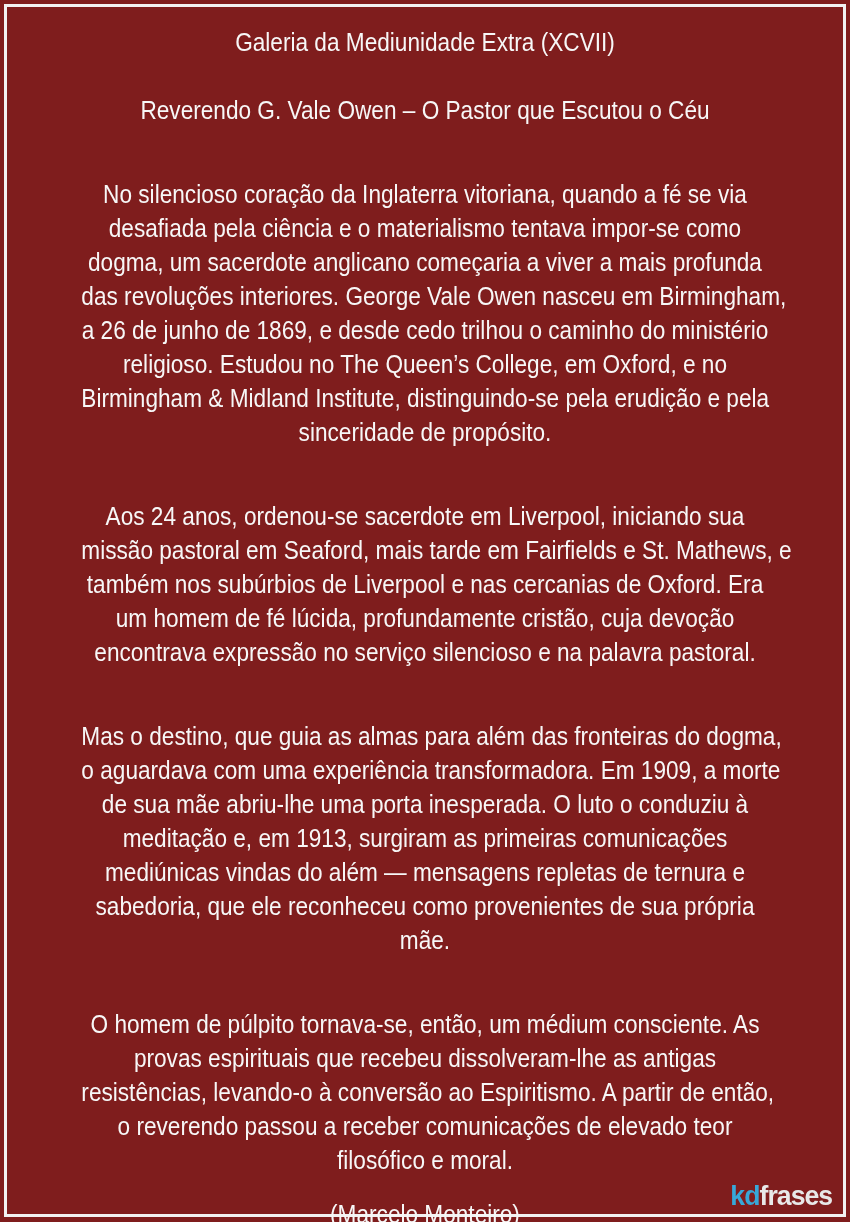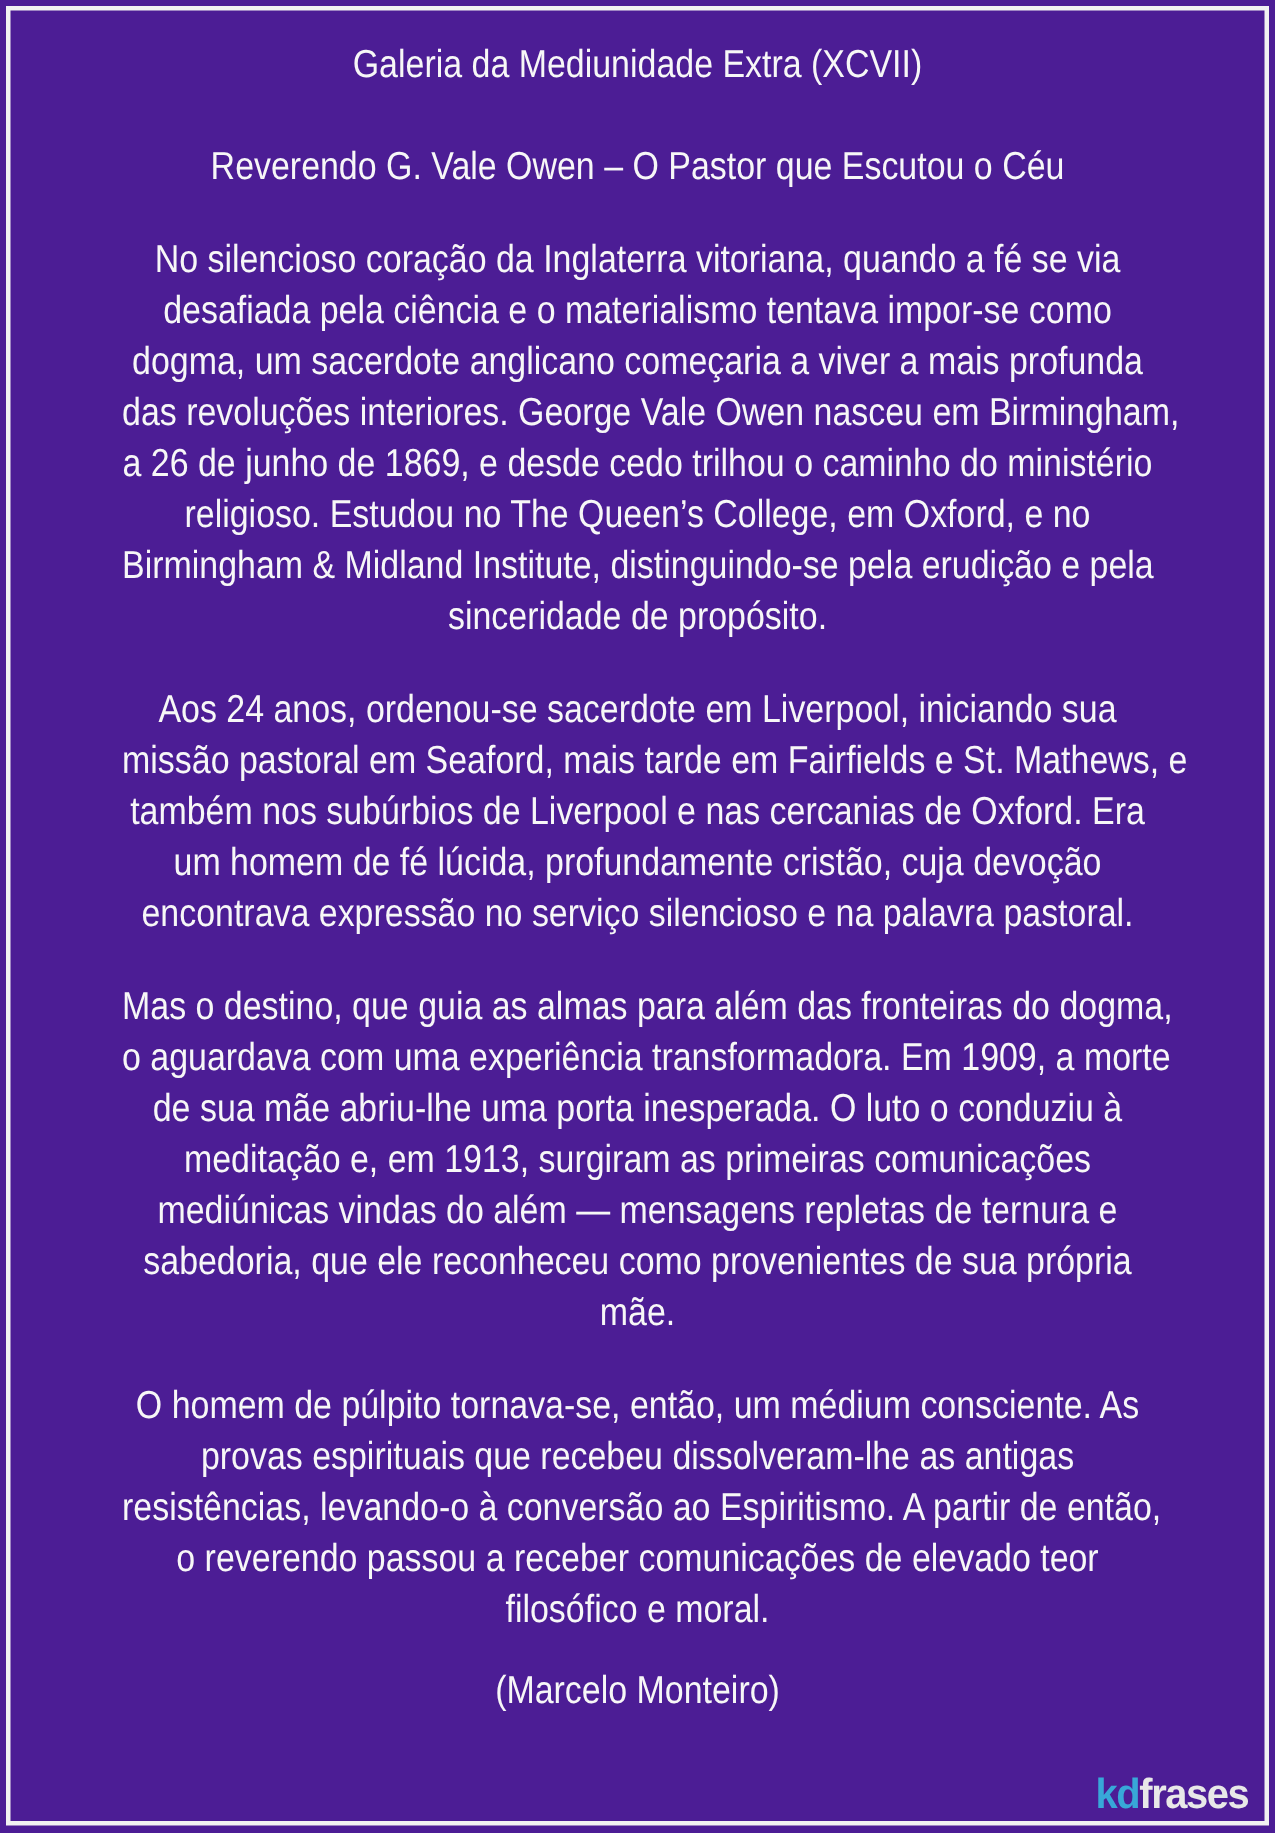--- a/index.html
+++ b/index.html
@@ -37,41 +37,41 @@
     line-height: 34px;
     text-align: center;
     white-space: nowrap;
     transform: scaleX(0.87);
     transform-origin: 50% 50%;
   }
   .subtitle {
     margin-top: 34px;
   }
   .paragraph {
-    margin-top: 28px;
+    margin-top: 50px;
   }
   .attribution {
     margin-top: 20px;
   }
   .logo {
     position: absolute;
     right: 18px;
     bottom: 12px;
     font-size: 28px;
     font-weight: 800;
     letter-spacing: -1px;
     line-height: 1;
     transform: scaleX(0.95);
     transform-origin: 100% 50%;
   }
 </style>
 </head>
 <body>
 
-<div class="page" style="background: #4c1d95;">
+<div class="page" style="background: #7f1d1d;">
   <div class="frame" style="border-color: rgb(242, 242, 242);"></div>
 
   <div class="content" style="color: rgb(247, 247, 247);">
     <div class="line title">Galeria da Mediunidade Extra (XCVII)</div>
 
     <div class="line subtitle">Reverendo G. Vale Owen – O Pastor que Escutou o Céu</div>
 
     <div id="paragraphs">
         <div class="paragraph">
           <div class="line">No silencioso coração da Inglaterra vitoriana, quando a fé se via</div>

